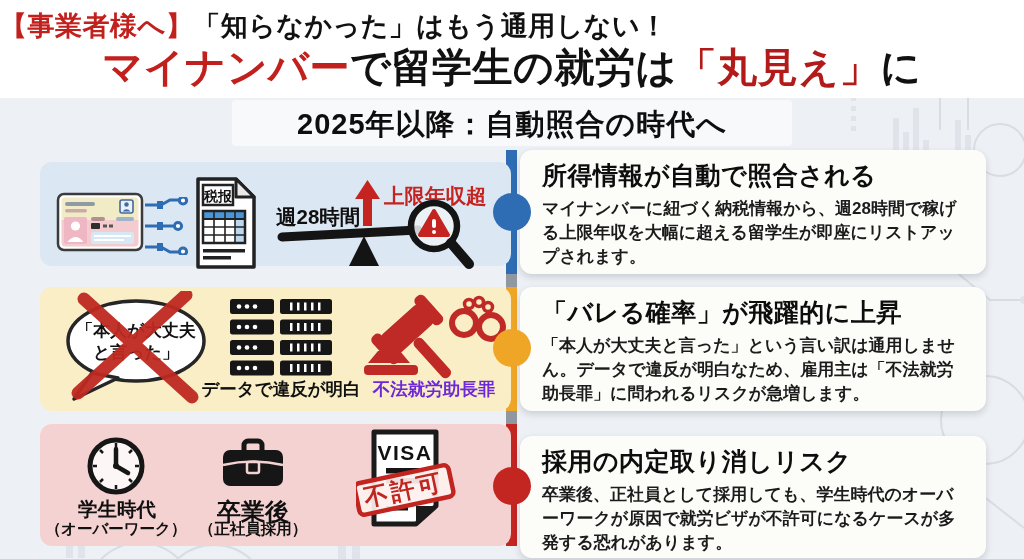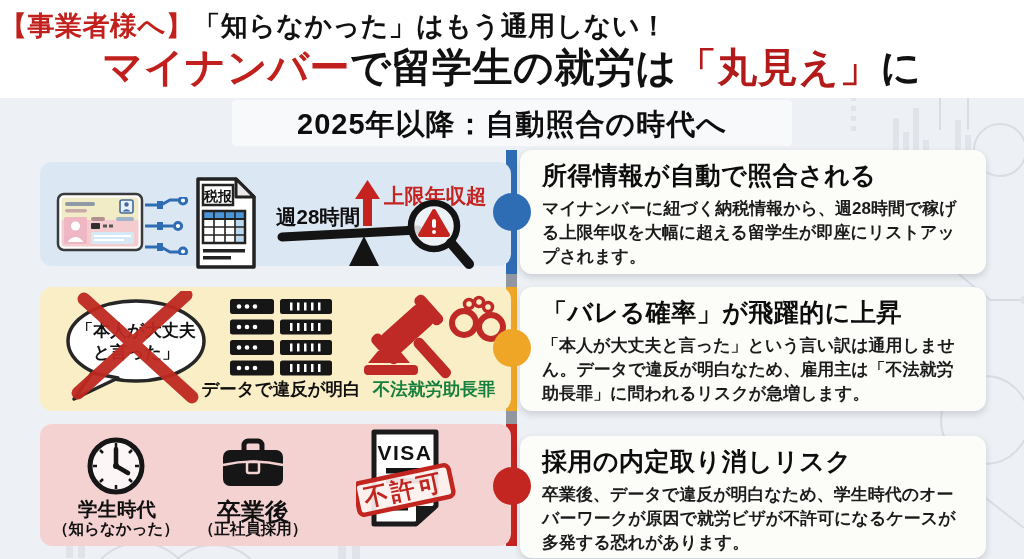--- a/index.html
+++ b/index.html
@@ -237,21 +237,21 @@
         <rect x="6" y="72" width="54" height="10" rx="4"></rect>
       </g>
       <g stroke="#bf2a26" fill="none">
         <circle cx="106" cy="30" r="12" stroke-width="6"></circle>
         <circle cx="133" cy="34" r="12" stroke-width="6"></circle>
         <circle cx="111" cy="11" r="4.5" stroke-width="3.5"></circle>
         <circle cx="121" cy="9" r="4.5" stroke-width="3.5"></circle>
         <circle cx="130" cy="14" r="4.5" stroke-width="3.5"></circle>
       </g>
     </svg>
-    <div class="cap" style="left:296px;top:90px;width:196px;font-size:17.5px;color:#15803d;text-align:center;">不法就労助長罪</div>
+    <div class="cap" style="left:296px;top:90px;width:196px;font-size:17.5px;color:#6d28d9;text-align:center;">不法就労助長罪</div>
   </div>
   <div class="abs card" style="top:287px;height:124px;">
     <div class="card-title">「バレる確率」が飛躍的に上昇</div>
     <div class="card-body">「本人が大丈夫と言った」という言い訳は通用しません。データで違反が明白なため、雇用主は「不法就労助長罪」に問われるリスクが急増します。</div>
   </div>
 
   <div class="abs panel" style="top:424px;height:122px;background:#f5d2d2;">
 
     <svg class="abs" style="left:44px;top:10px;" width="64" height="64" viewBox="0 0 64 64">
       <circle cx="32" cy="32" r="26" fill="#fdf6f6" stroke="#161616" stroke-width="5"></circle>
@@ -265,21 +265,21 @@
         <line x1="16" y1="48" x2="19" y2="45"></line>
           <line x1="48" y1="48" x2="45" y2="45"></line>
       </g>
       <g stroke="#161616" stroke-width="4.5" stroke-linecap="round">
         <line x1="32" y1="32" x2="32" y2="15"></line>
         <line x1="32" y1="32" x2="44" y2="39"></line>
       </g>
       <circle cx="32" cy="32" r="3" fill="#161616"></circle>
     </svg>
     <div class="cap" style="left:2px;top:72px;width:150px;font-size:19.5px;">学生時代</div>
-    <div class="cap" style="left:1px;top:95px;width:150px;font-size:15.5px;font-weight:700;">（知らなかった）</div>
+    <div class="cap" style="left:1px;top:95px;width:150px;font-size:15.5px;font-weight:700;">（オーバーワーク）</div>
 
     <svg class="abs" style="left:181px;top:14px;" width="64" height="52" viewBox="0 0 64 52">
       <rect x="23" y="3" width="18" height="14" rx="4" fill="none" stroke="#161616" stroke-width="5"></rect>
       <rect x="2" y="12" width="60" height="36" rx="7" fill="#161616"></rect>
       <path d="M2 27 Q32 20 62 27" stroke="#f5d2d2" stroke-width="2.5" fill="none"></path>
       <rect x="26" y="24" width="12" height="11" rx="2" fill="#161616" stroke="#f5d2d2" stroke-width="2.5"></rect>
     </svg>
     <div class="cap" style="left:138px;top:72px;width:150px;font-size:24px;">卒業後</div>
     <div class="cap" style="left:138px;top:95px;width:150px;font-size:15.5px;font-weight:700;">（正社員採用）</div>
 
@@ -291,16 +291,16 @@
       <rect x="30" y="50" width="38" height="5.5" fill="#151515"></rect>
       <rect x="30" y="78" width="22" height="4.5" fill="#151515"></rect>
       <g transform="rotate(-12 48 62)">
         <rect x="0" y="46" width="96" height="32" rx="5" fill="#fdf1ee" fill-opacity="0.92" stroke="#c2251f" stroke-width="4.5"></rect>
         <text x="48" y="70" text-anchor="middle" font-size="24" font-weight="800" fill="#c2251f" letter-spacing="3">不許可</text>
       </g>
     </svg>
   </div>
   <div class="abs card" style="top:436px;height:122px;">
     <div class="card-title">採用の内定取り消しリスク</div>
-    <div class="card-body">卒業後、データで違反が明白なため、学生時代のオーバーワークが原因で就労ビザが不許可になるケースが多発する恐れがあります。</div>
+    <div class="card-body">卒業後、正社員として採用しても、学生時代のオーバーワークが原因で就労ビザが不許可になるケースが多発する恐れがあります。</div>
   </div>
 
 </div>
 
 </body></html>

